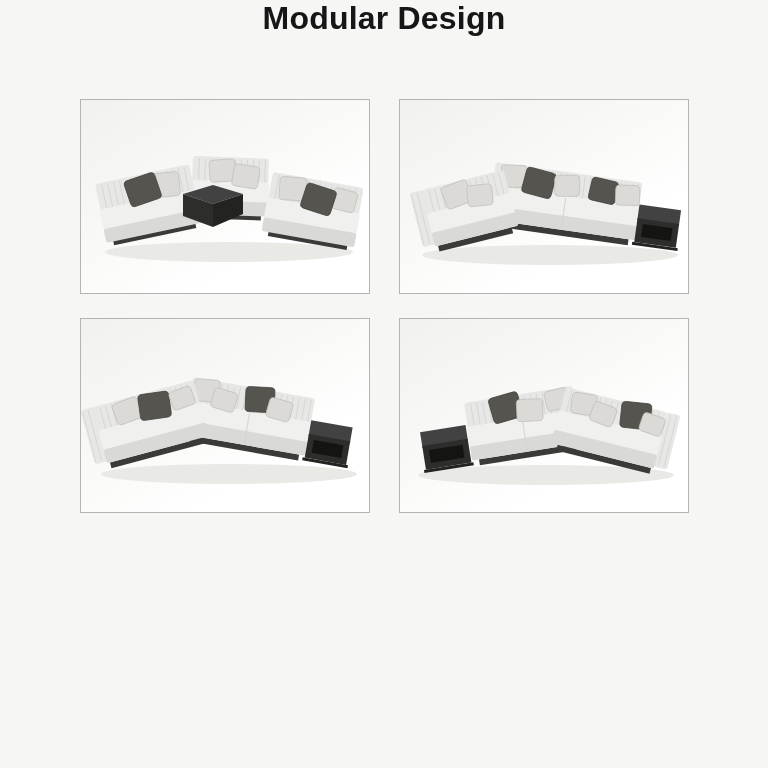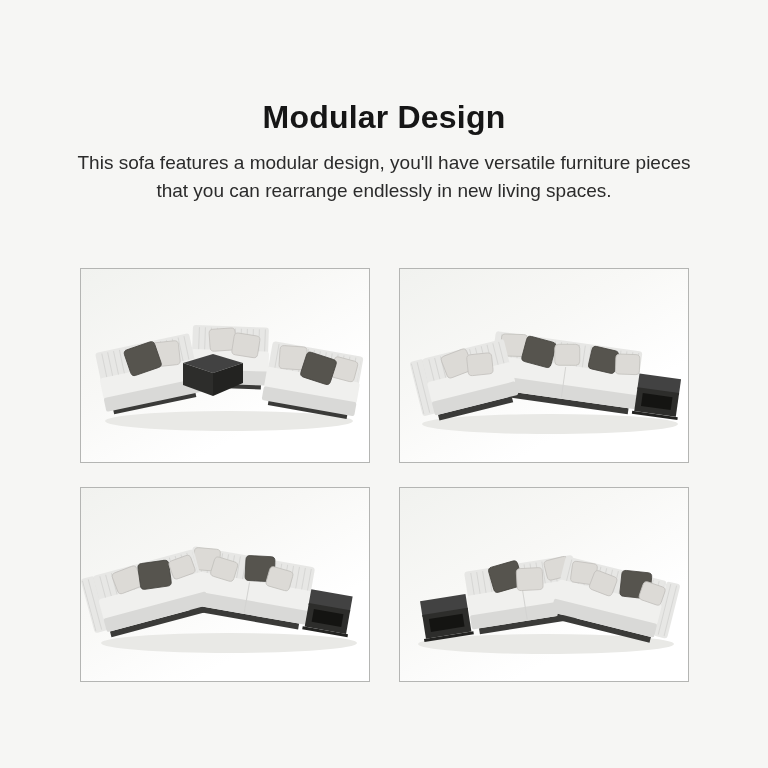--- a/index.html
+++ b/index.html
@@ -2,21 +2,21 @@
 <html style="--c-page-bg: #f6f6f4; --c-panel-bg-top: #f1f2ef; --c-panel-bg-bottom: #ffffff; --c-panel-border: #b4b5b3; --c-title-text: #161616; --c-body-text: #2b2b2b; --c-sofa: #e7e7e5; --c-sofa-light: #f0f0ee; --c-sofa-dark: #d9d9d7; --c-pillow-dark: #56544e; --c-pillow-light: #dcdad6; --c-table: #424242; --c-plinth: #3a3a38; --c-shadow: #e9e9e6;"><head>
 <meta charset="utf-8">
 <style>
   html,body{margin:0;padding:0}
   body{
     width:768px;height:768px;
     background:var(--c-page-bg,#f6f6f4);
     font-family:"Liberation Sans",sans-serif;
     -webkit-font-smoothing:antialiased;
   }
-  .page{padding-top:99px}
+  .page{}
   .title{
     margin:0;text-align:center;
     font-size:32px;line-height:36px;font-weight:700;
     color:var(--c-title-text,#161616);letter-spacing:.2px;
   }
   .desc{
     margin:14px auto 0;width:622px;text-align:center;
     font-size:19px;line-height:28px;
     color:var(--c-body-text,#2b2b2b);
   }
@@ -50,21 +50,20 @@
   .tab-slot{fill:#141412}
   .seam{stroke:#d3d3d1;stroke-width:1}
 </style>
 </head>
 <body>
 
 <div class="page">
 
   <h1 class="title">Modular Design</h1>
 
-  <p class="desc">This sofa features a modular design, you'll have versatile furniture pieces that you can rearrange endlessly in new living spaces.</p>
 
   <div class="gallery">
 
     <figure class="panel" aria-label="Three light gray sofa modules arranged around a dark corner table">
       <svg viewBox="0 0 288 193" width="288" height="193">
         <defs>
           <pattern id="chan1" width="6" height="30" patternUnits="userSpaceOnUse">
             <line x1="0.5" y1="0" x2="0.5" y2="30" stroke="#d6d6d4" stroke-width="1"></line>
           </pattern>
         </defs>

